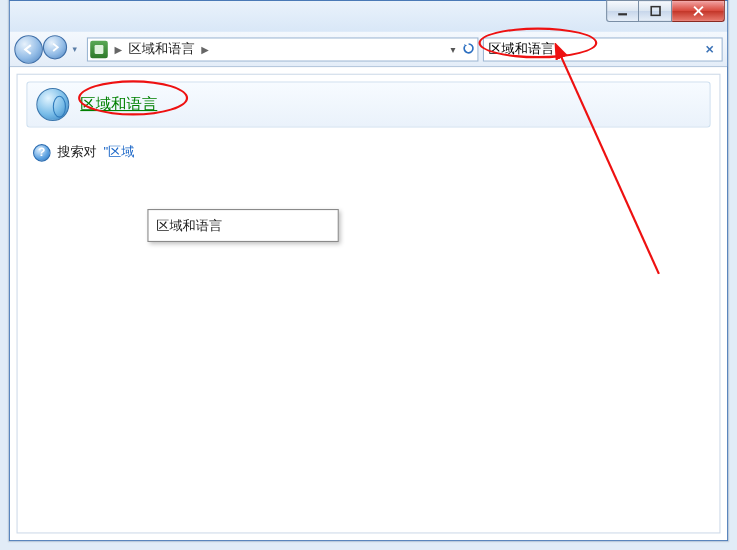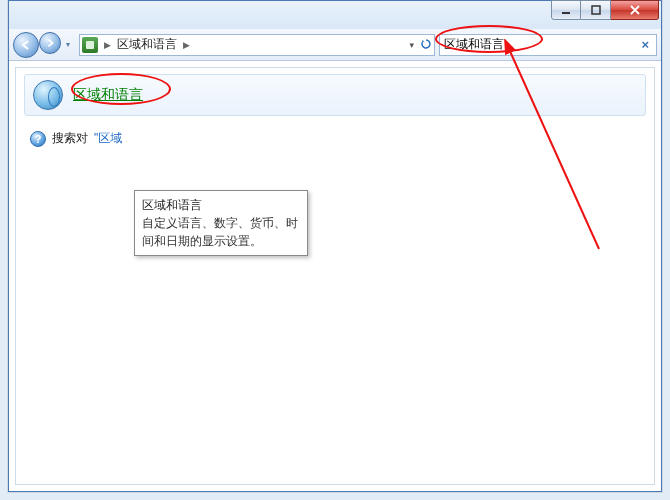--- a/index.html
+++ b/index.html
@@ -208,21 +208,20 @@
     </div>
 
     <div class="subline">
       <span class="help-icon">?</span>
       <span>搜索对</span>
       <span class="quot">"区域</span>
     </div>
 
     <div class="tooltip">
       <div class="tt-title">区域和语言</div>
-      <div>自定义语言、数字、货币、时间和日期的显示设置。</div>
     </div>
   </div>
 
   <div class="anno-oval" style="left:62px; top:72px; width:100px; height:32px;"></div>
   <div class="anno-oval" style="left:426px; top:24px; width:108px; height:28px;"></div>
 
   <svg class="anno-arrow" style="left:440px; top:38px;" width="170" height="220">
     <defs>
         <marker id="ah" markerWidth="10" markerHeight="10" refX="2" refY="3" orient="auto">
           <path d="M0,0 L0,6 L8,3 Z" fill="#e11"></path>

